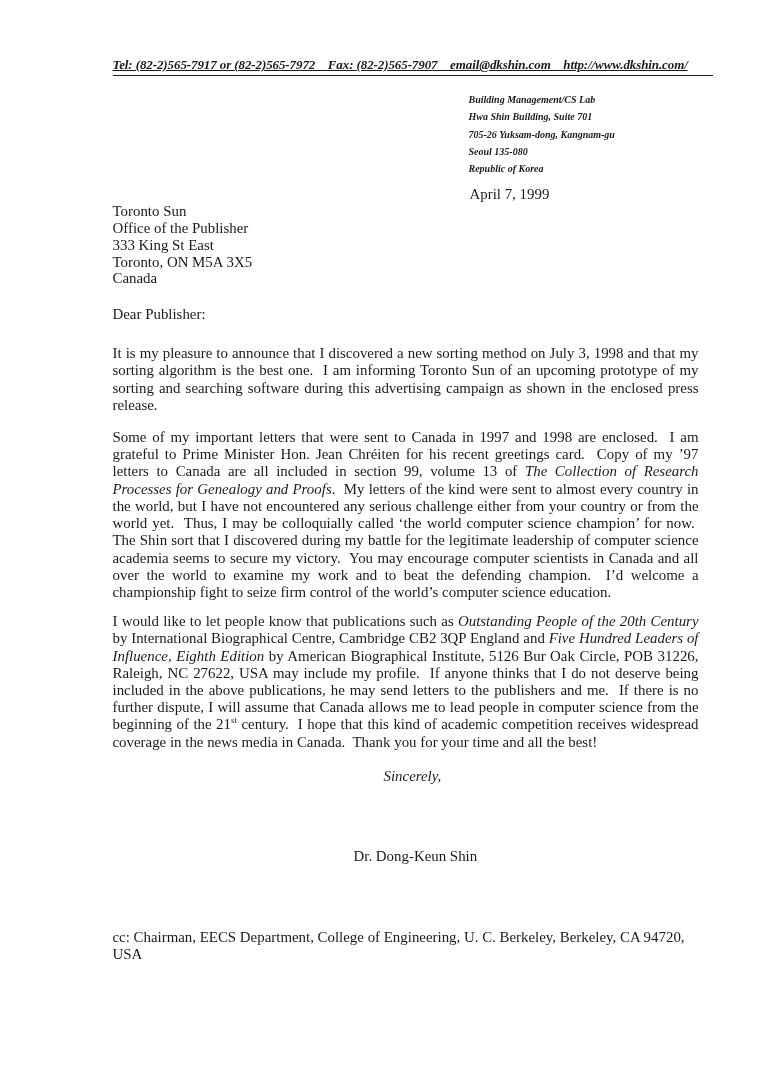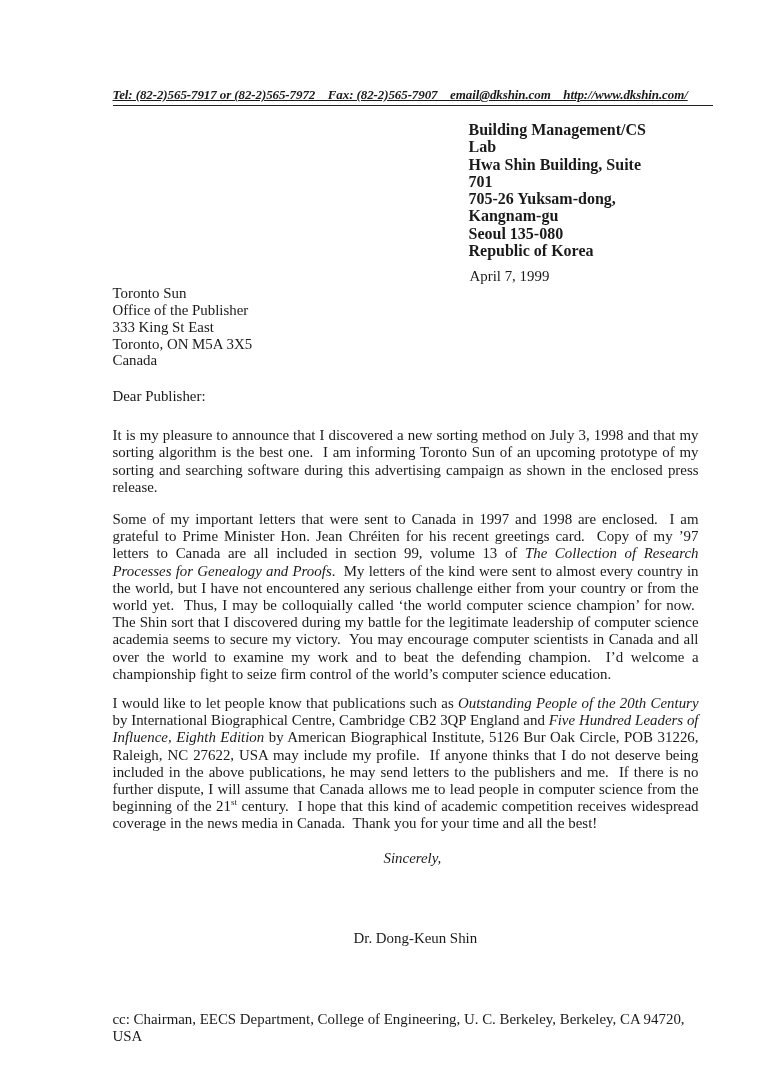--- a/index.html
+++ b/index.html
@@ -6,40 +6,41 @@
   .page {
     position: relative;
     width: 709px;
     height: 1074px;
     box-sizing: border-box;
     margin: 0 auto;
     background: #ffffff;
     color: #1a1a1a;
     font-family: "Liberation Serif", "DejaVu Serif", serif;
     font-size: 14.9px;
-    padding: 87px 74px 0 87px;
+    padding: 57px 74px 0 87px;
     overflow: hidden;
   }
   .header-line {
     font-size: 13px;
     font-weight: bold;
     font-style: italic;
     text-decoration: underline;
     letter-spacing: -0.1px;
     white-space: nowrap;
     border-bottom: 1.5px solid #222222;
     padding-bottom: 2px;
     width: 600px;
   }
   .sender-block {
     margin-top: 15px;
     margin-left: 356px;
     font-weight: bold;
-    font-size: 16px;
+    font-size: 10px;
     line-height: 17.3px;
+    font-style: italic;
   }
   .date-line {
     margin-top: 9px;
     margin-left: 357px;
     line-height: 16.8px;
   }
   .recipient-block {
     margin-top: 0;
     line-height: 16.8px;
     width: 586px;

